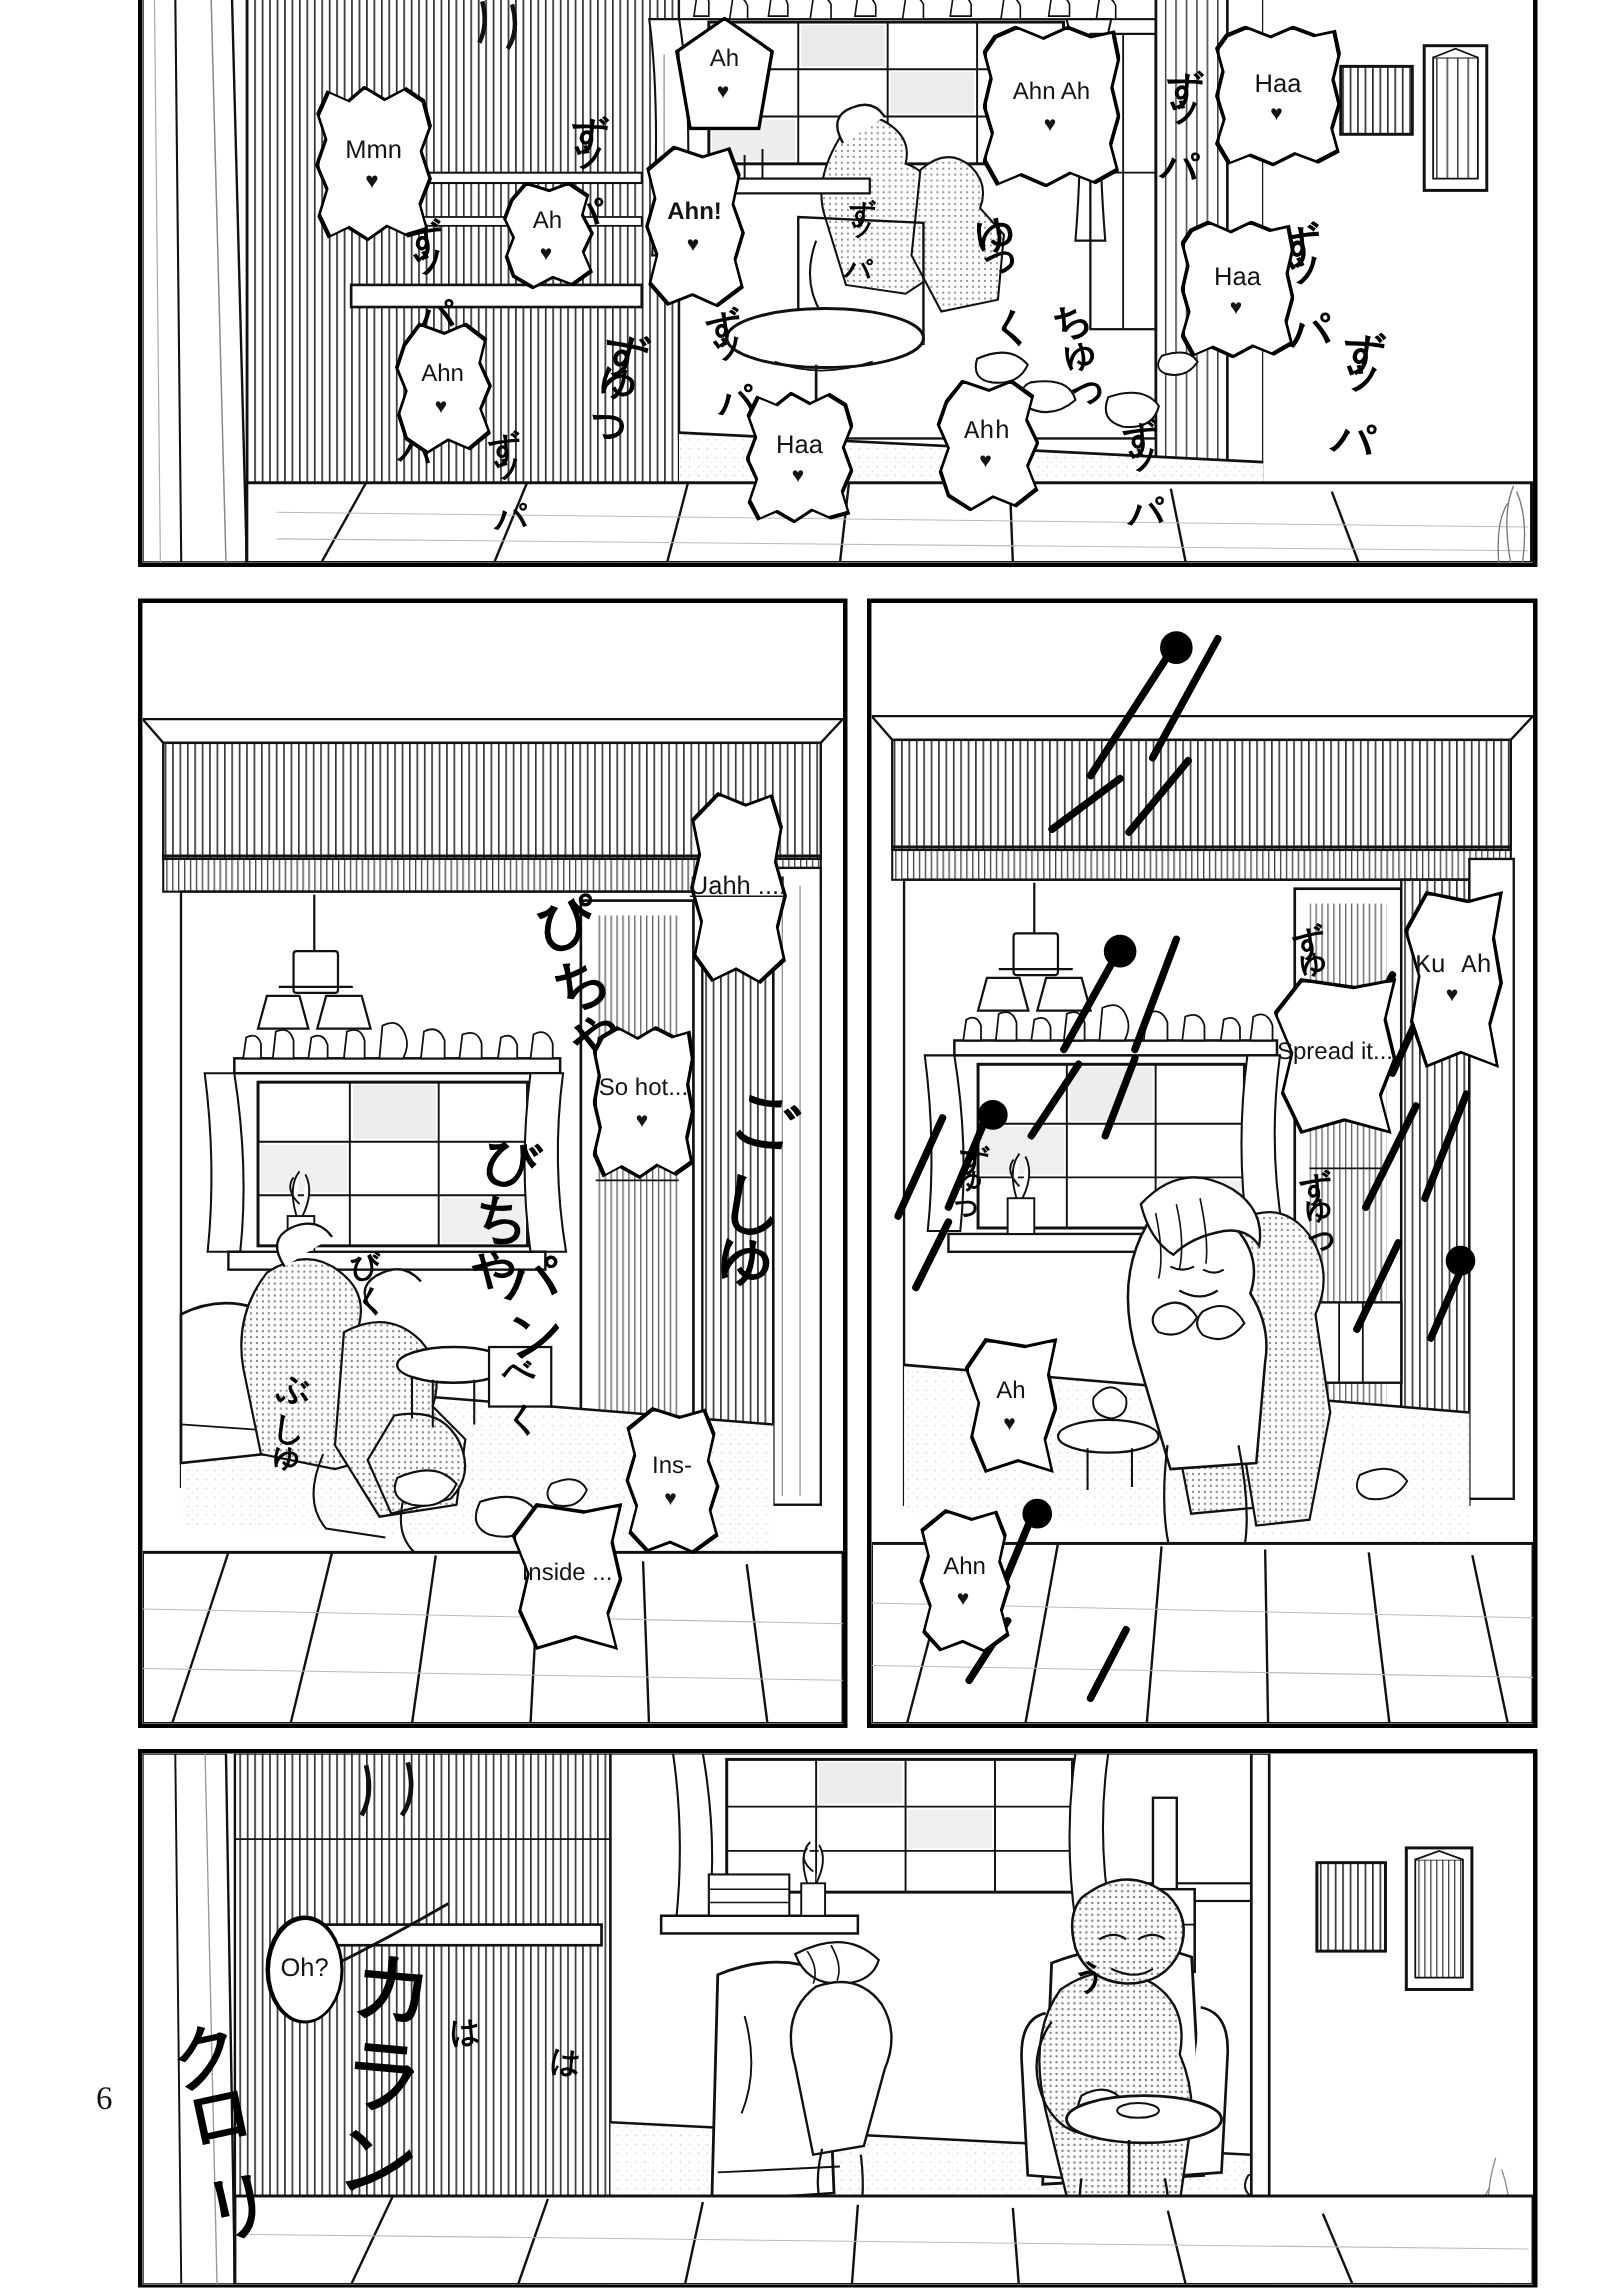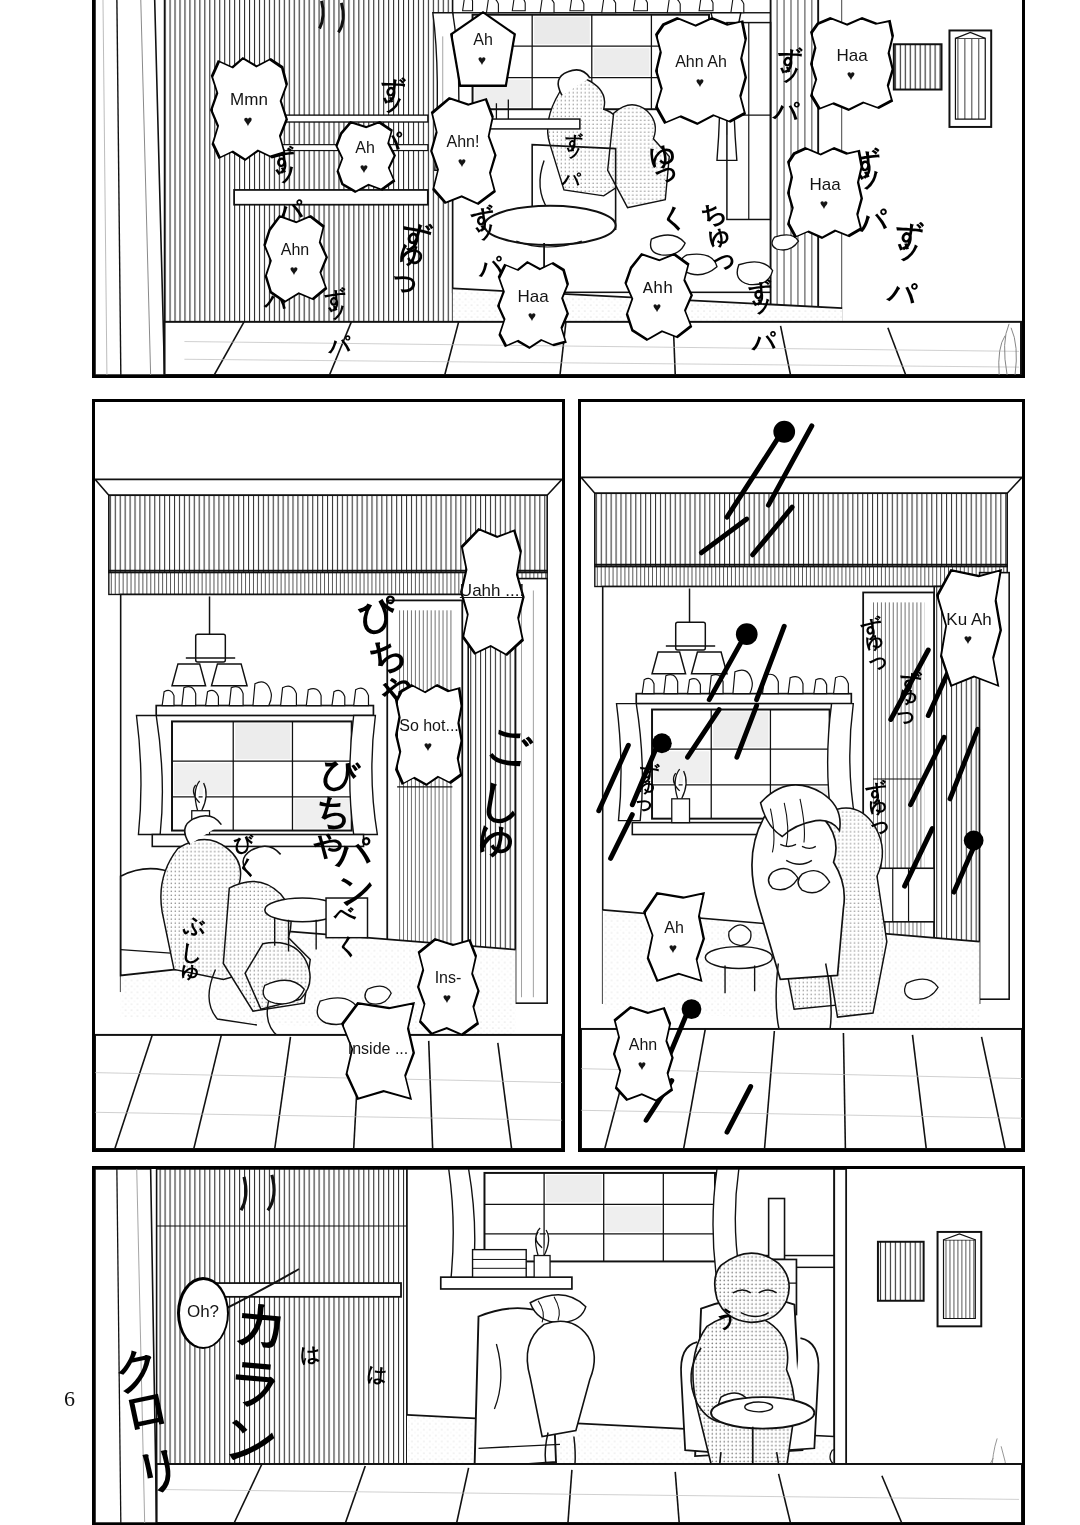--- a/index.html
+++ b/index.html
@@ -269,21 +269,21 @@
       <div class="fill sh-flame" style="inset:2.5px;"></div>
       <div class="blabel" style="font-size:16px;">
         <span class="txt">Ahn</span>
         <span class="hearts" style="font-size:14px;">♥</span>
       </div>
     </div>
 
     <div class="bwrap" style="left:333px; top:100px; width:70px; height:108px;">
       <div class="outline sh-tall"></div>
       <div class="fill sh-tall" style="inset:2.5px;"></div>
-      <div class="blabel" style="font-size:16px;">
+      <div class="blabel" style="font-size:16px;font-weight:bold;">
         <span class="txt">Ahn!</span>
         <span class="hearts" style="font-size:14px;">♥</span>
       </div>
     </div>
 
     <div class="bwrap" style="left:560px; top:20px; width:92px; height:108px;">
       <div class="outline sh-cloud"></div>
       <div class="fill sh-cloud" style="inset:2.5px;"></div>
       <div class="blabel" style="font-size:16px;">
         <span class="txt">Ahn
@@ -676,30 +676,39 @@
             <circle cx="168" cy="234" r="11"></circle>
           <circle cx="386" cy="244" r="10"></circle>
             <circle cx="398" cy="442" r="10"></circle>
           <circle cx="82" cy="344" r="10"></circle>
             <circle cx="112" cy="612" r="10"></circle>
         </g>
       </svg>
     </div>
 
 
-    <div class="bwrap" style="left:355px; top:167px; width:66px; height:118px;">
+    <div class="bwrap" style="left:355px; top:192px; width:66px; height:118px;font-family:Liberation Mono, monospace;">
       <div class="outline sh-shard"></div>
       <div class="fill sh-shard" style="inset:2.5px;"></div>
       <div class="blabel" style="font-size:17px;">
         <span class="txt">Ku
 Ah</span>
         <span class="hearts" style="font-size:14px;">♥</span>
       </div>
     </div>
 
+    <div class="bwrap" style="left:268px; top:250px; width:82px; height:104px;">
+      <div class="outline sh-shard"></div>
+      <div class="fill sh-shard" style="inset:2.5px;"></div>
+      <div class="blabel" style="font-size:16px;">
+        <span class="txt">Spread
+it...</span>
+        <span class="hearts" style="font-size:14px;"></span>
+      </div>
+    </div>
 
 
     <div class="bwrap" style="left:62px; top:490px; width:62px; height:90px;">
       <div class="outline sh-shard"></div>
       <div class="fill sh-shard" style="inset:2.5px;"></div>
       <div class="blabel" style="font-size:16px;">
         <span class="txt">Ah</span>
         <span class="hearts" style="font-size:14px;">♥</span>
       </div>
     </div>

